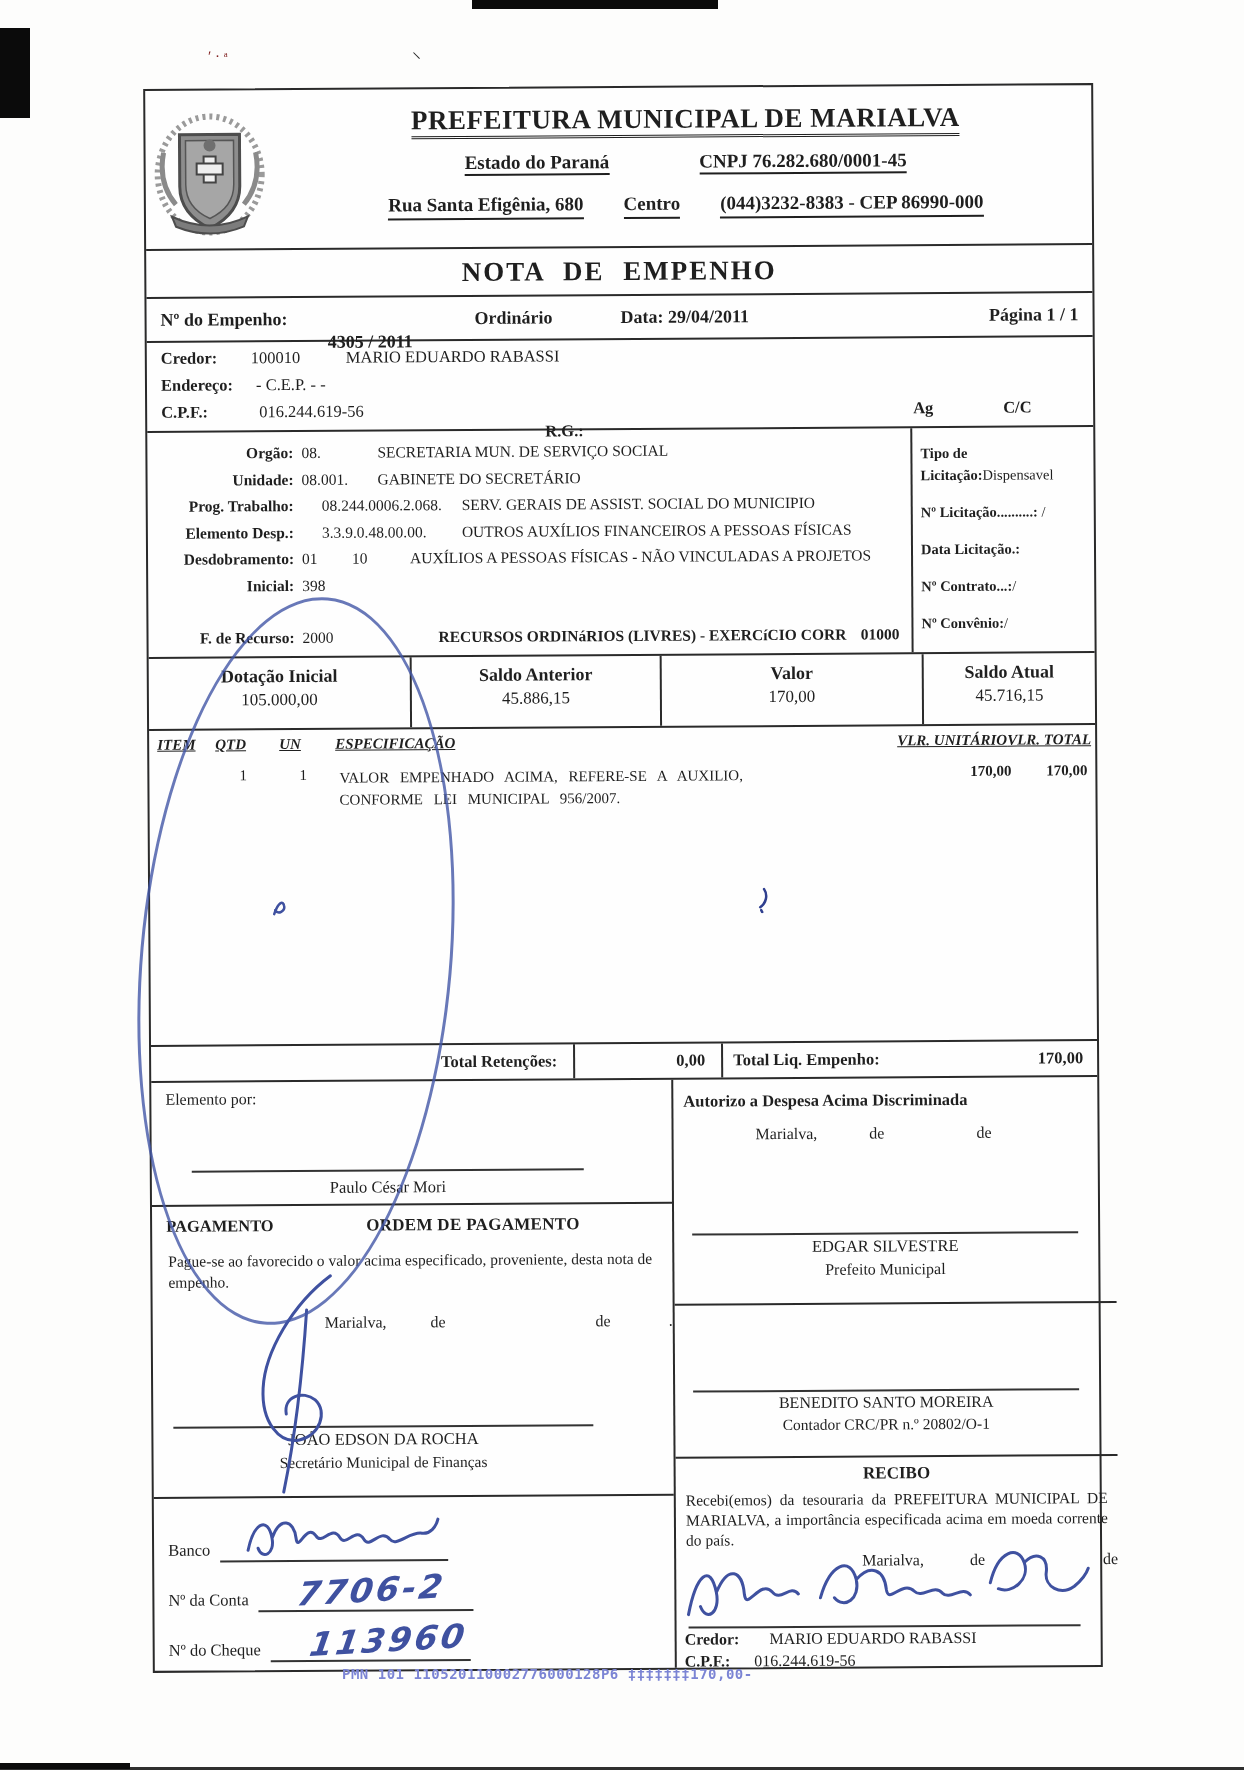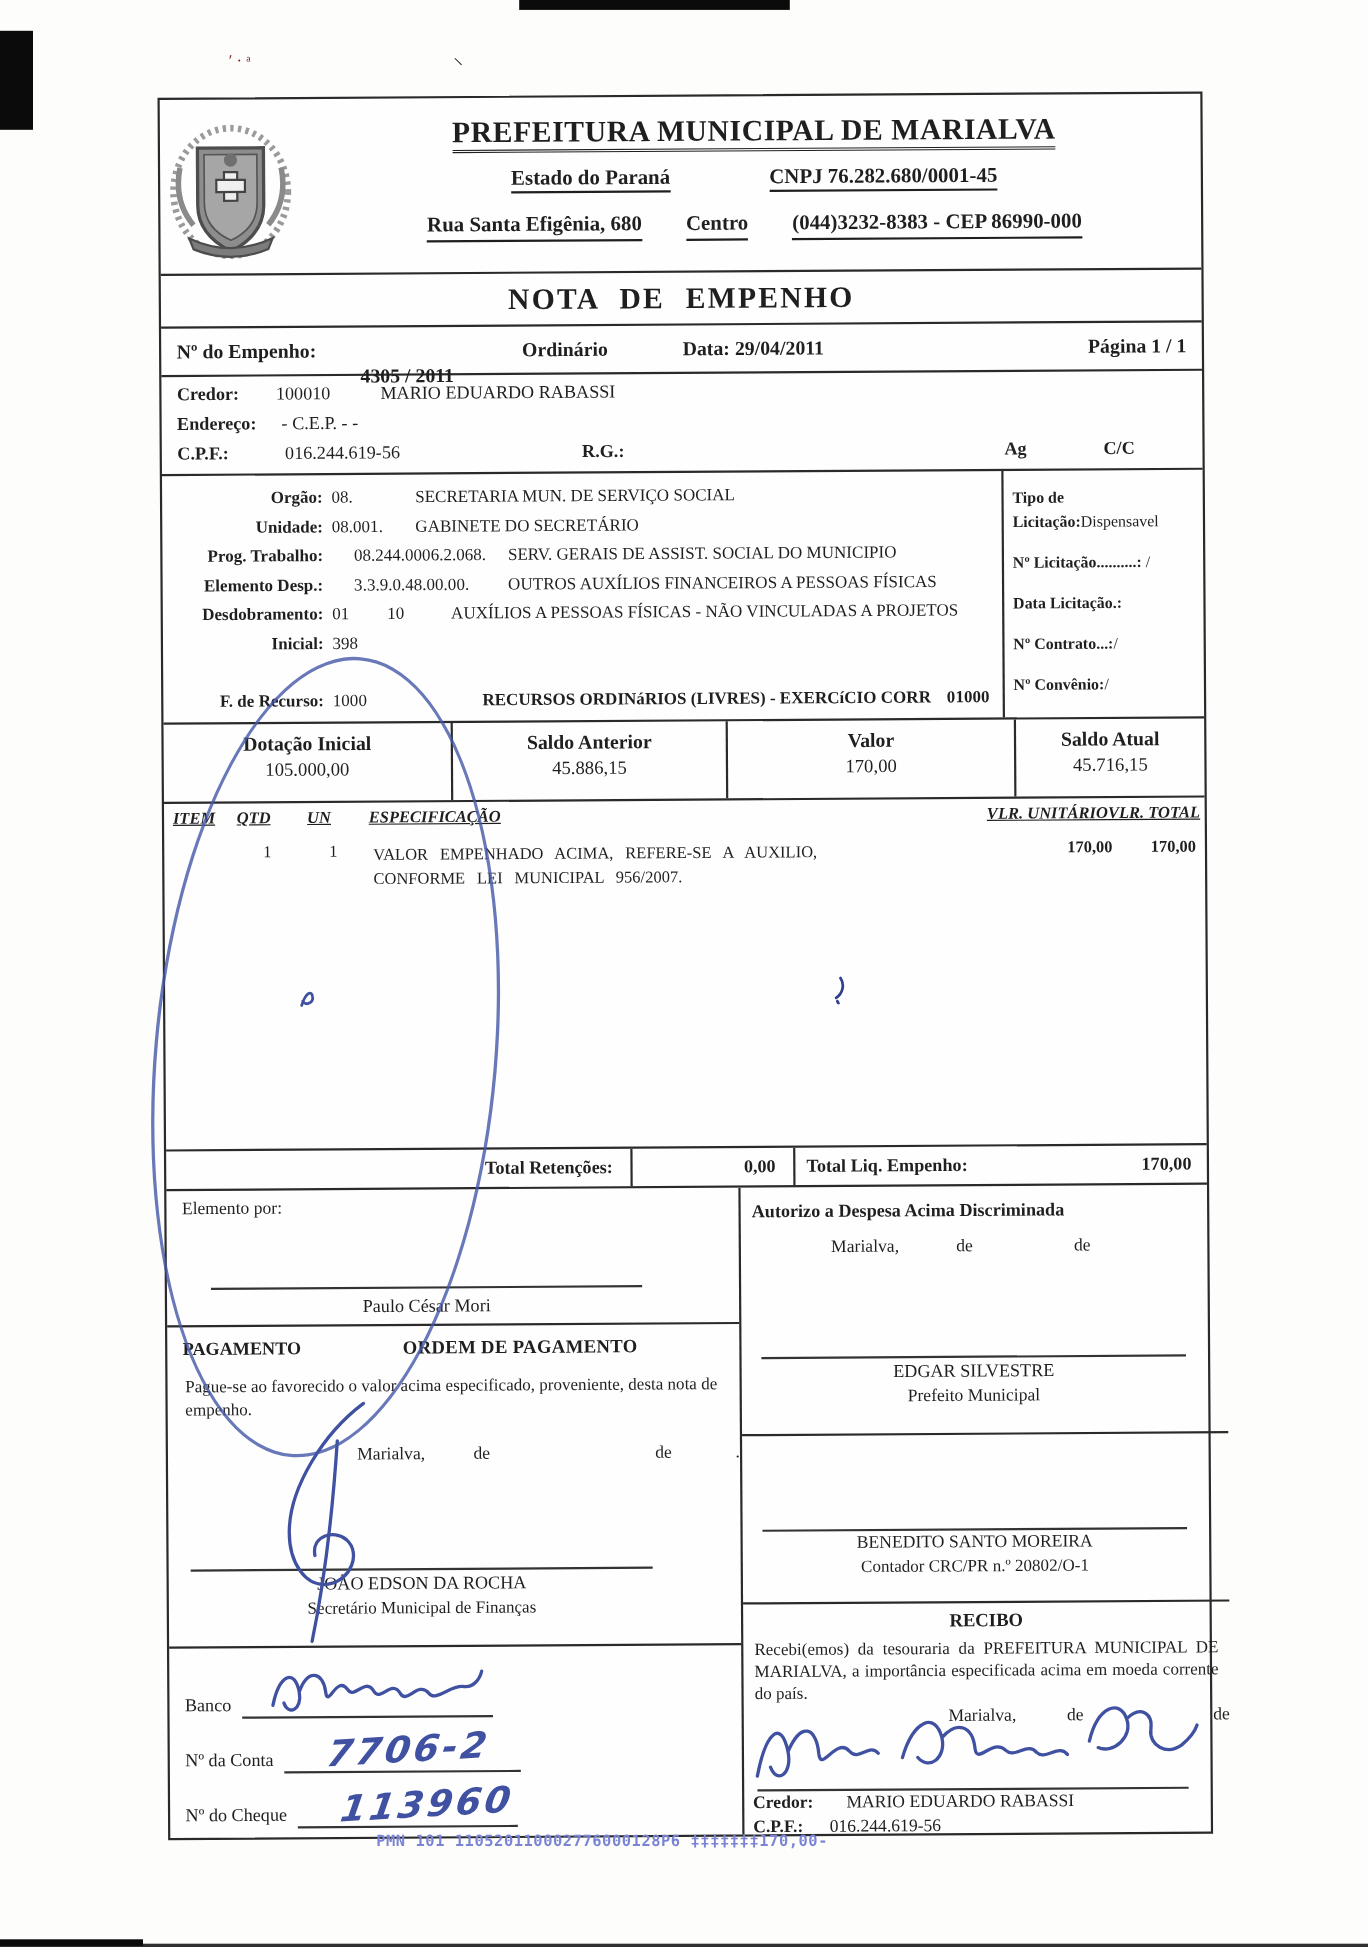--- a/index.html
+++ b/index.html
@@ -239,21 +239,21 @@
         <span class="abs" style="left:90px;text-align:center;">100010</span>
         <span class="abs" style="left:185px;">MARIO EDUARDO RABASSI</span>
       </div>
       <div class="c-row">
         <span class="c-lab">Endereço:</span>
         <span class="abs" style="left:95px;">- C.E.P.  -   -</span>
       </div>
       <div class="c-row">
         <span class="c-lab">C.P.F.:</span>
         <span class="abs" style="left:98px;">016.244.619-56</span>
-        <span class="abs c-lab" style="left:368px;">R.G.:</span>
+        <span class="abs c-lab" style="left:384px;margin-top:21px;">R.G.:</span>
         <span class="abs c-lab" style="left:716px;margin-left:36px;">Ag</span>
         <span class="abs c-lab" style="left:842px;">C/C</span>
       </div>
     </div>
 
     <div class="sec sec-orgao">
       <div class="org-left">
         <div class="b-line b0">
           <span class="b-lab">Orgão:</span>
           <span class="b-code">08.</span>
@@ -279,21 +279,21 @@
           <span class="b-code">01</span>
           <span class="b-code2">10</span>
           <span class="b-desc">AUXÍLIOS A PESSOAS FÍSICAS - NÃO VINCULADAS A PROJETOS</span>
         </div>
         <div class="b-line b5">
           <span class="b-lab">Inicial:</span>
           <span class="b-code">398</span>
         </div>
         <div class="b-line b6">
           <span class="b-lab">F. de Recurso:</span>
-          <span class="b-code">1000</span>
+          <span class="b-code">2000</span>
           <span class="b-desc">RECURSOS ORDINáRIOS (LIVRES) - EXERCíCIO CORR</span>
           <span class="b-extra">01000</span>
         </div>
       </div>
       <div class="org-right">
         <div class="lic-line"><b>Tipo de Licitação:</b><span>Dispensavel</span></div>
         <div class="lic-line"><b>Nº Licitação..........:</b> <span>/</span></div>
         <div class="lic-line"><b>Data Licitação.:</b><span></span></div>
         <div class="lic-line"><b>Nº Contrato...:</b><span>/</span></div>
         <div class="lic-line"><b>Nº Convênio:</b><span>/</span></div>

